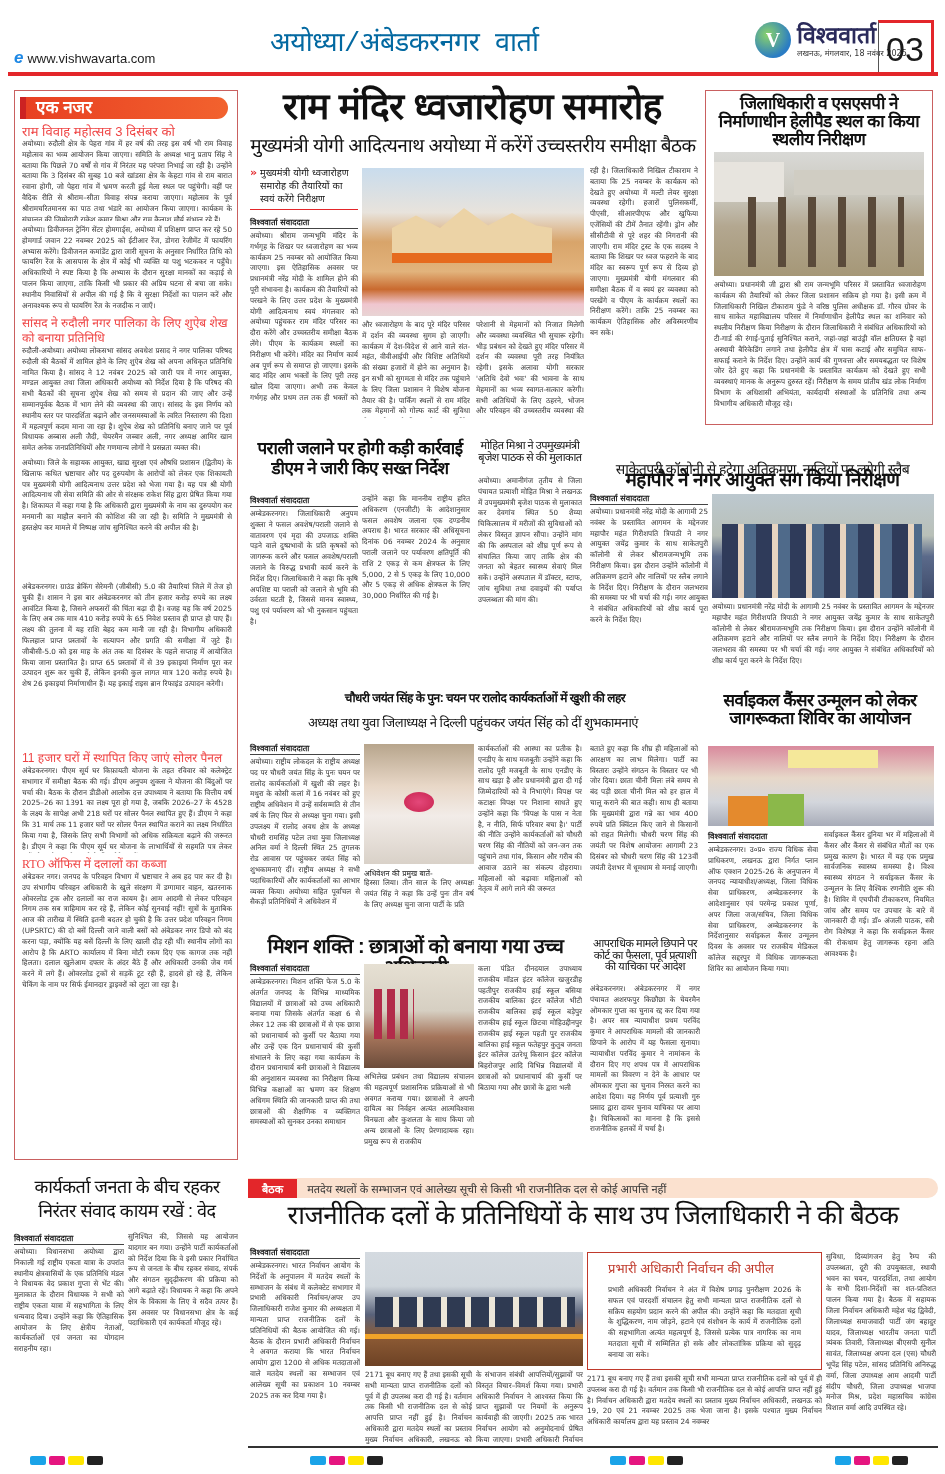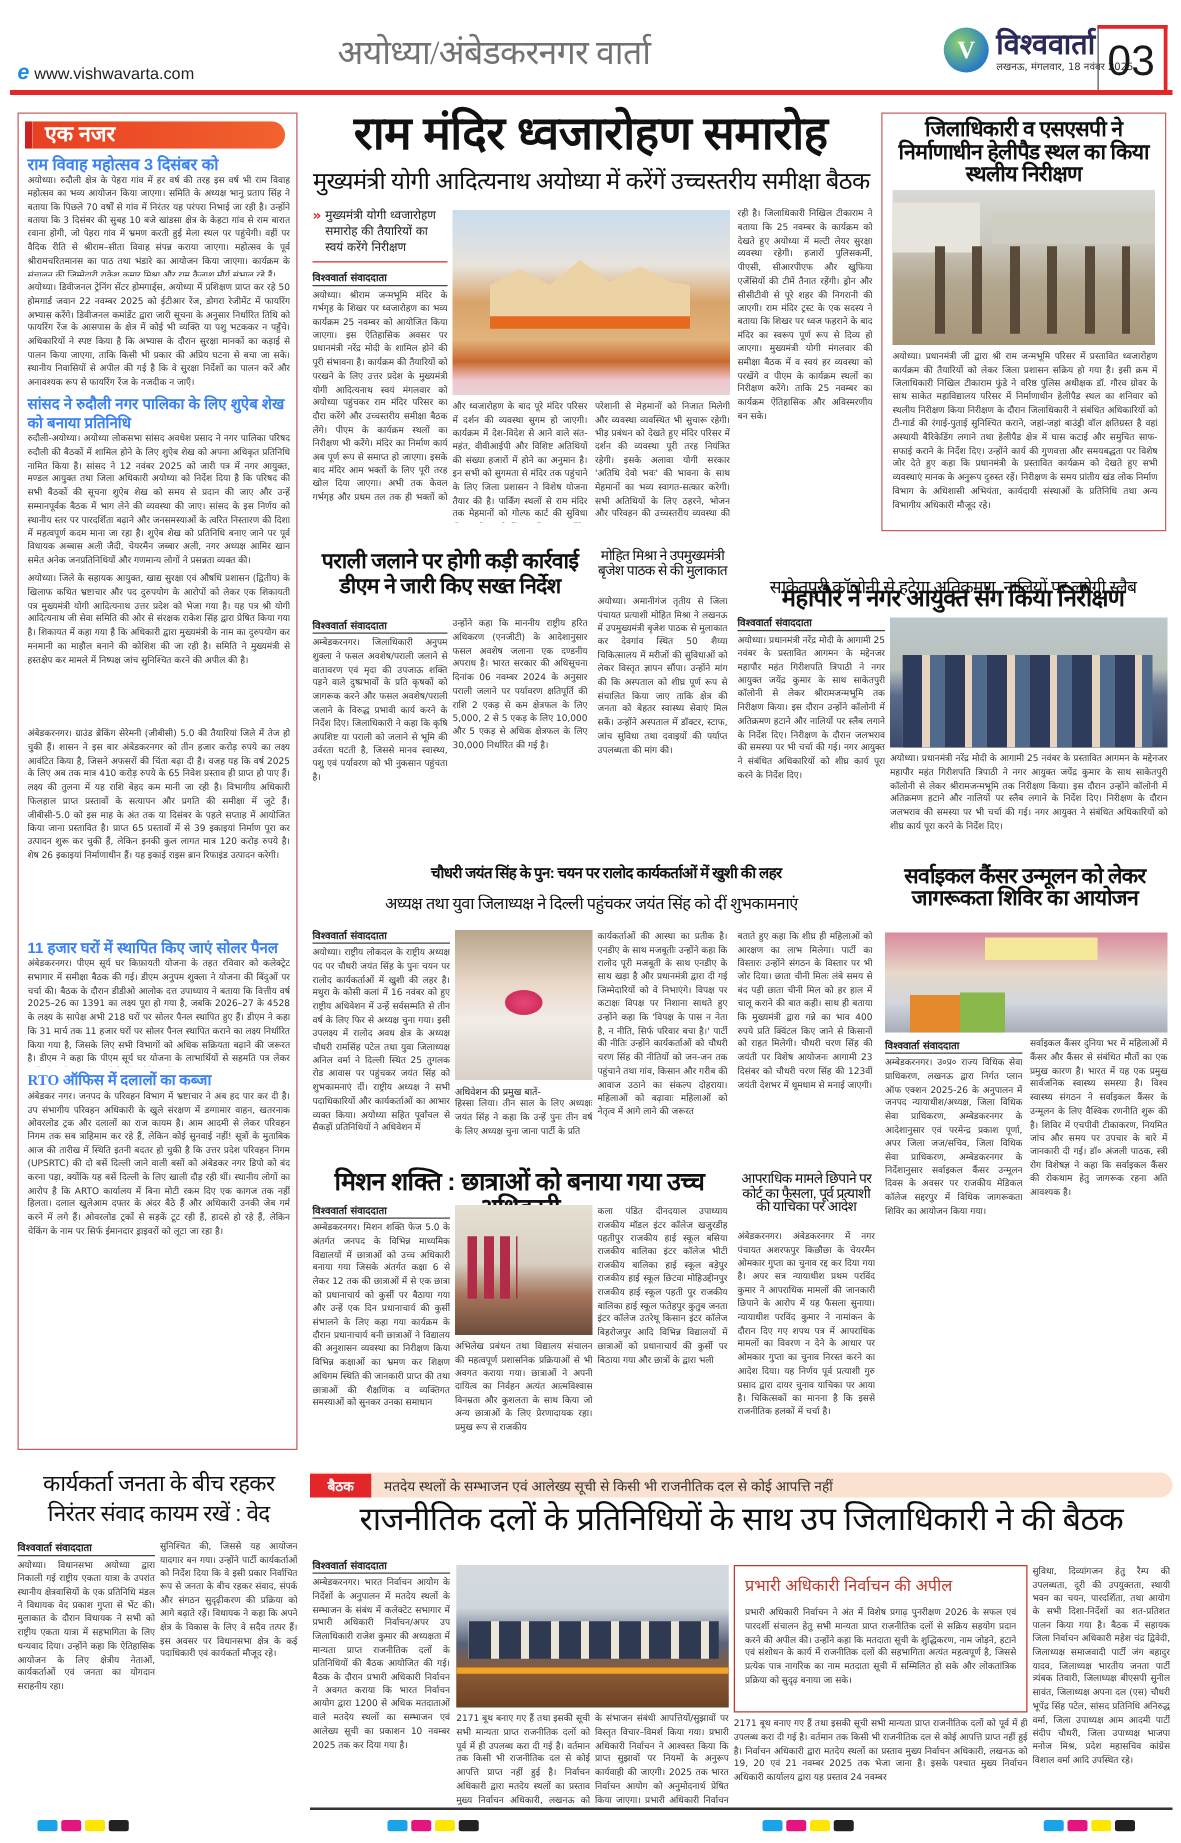--- a/index.html
+++ b/index.html
@@ -1,30 +1,30 @@
 <!DOCTYPE html>
 <html><head>
 <meta charset="utf-8">
 <style>
 *{box-sizing:border-box;margin:0;padding:0}
 body{width:945px;height:1474px;background:#fff;font-family:"DejaVu Sans","Liberation Sans",sans-serif;color:#1a1a1a;position:relative;overflow:hidden}
 .abs{position:absolute}
 .masthead{left:0;top:0;width:945px;height:78px}
 .url{left:14px;top:48px;font-size:13px;font-family:"Liberation Sans",sans-serif;color:#222;display:flex;align-items:center;gap:4px}
 .url .e{color:#1e88e5;font-weight:bold;font-size:17px;font-style:italic}
-.section-title{left:270px;top:22px;font-size:27px;font-family:Liberation Serif, serif;color:#737373;letter-spacing:-0.5px}
+.section-title{left:270px;top:22px;font-size:27px;font-family:Liberation Mono, monospace;color:#0369a1;letter-spacing:-0.5px}
 .logo{left:755px;top:22px;display:flex;align-items:center;gap:6px}
 .logo .ball{width:36px;height:36px;border-radius:50%;background:radial-gradient(circle at 35% 35%,#8bd36a,#2a7cc4 70%);display:flex;align-items:center;justify-content:center;color:#fff;font-weight:bold;font-family:"Liberation Serif",serif;font-size:20px}
 .logo .name{font-size:23px;font-weight:bold;color:#2a2a5a;line-height:24px;font-family:"Liberation Sans",sans-serif}
 .logo .date{font-size:8px;color:#333}
 .pageno{left:878px;top:20px;width:56px;height:56px;border-left:1px solid #555;border-top:3px solid #e3262a;border-right:3px solid #e3262a;font-size:34px;font-family:"Liberation Sans",sans-serif;text-align:center;line-height:52px}
 .redline{left:8px;top:72px;width:930px;height:4px;background:#e3262a}
 .box{border:1.5px solid #c96060}
 .txt{font-size:7.2px;line-height:10.8px;color:#333;text-align:justify;font-family:"DejaVu Sans",sans-serif;overflow:hidden}
-.h-sm{font-size:12px;font-weight:bold;color:#3b82f6;line-height:15px;font-family:"Liberation Sans",sans-serif}
+.h-sm{font-size:12px;font-weight:normal;color:#ef4444;line-height:15px;font-family:"Liberation Sans",sans-serif}
 .h-xl{font-weight:bold;color:#111;font-family:"Liberation Sans",sans-serif;text-align:center;line-height:1.05;letter-spacing:-0.5px}
 .byline{font-size:8px;font-weight:bold;color:#222;border-bottom:1px solid #444;padding-bottom:1px;margin-bottom:2px}
 .photo{overflow:hidden;position:absolute}
 .ek-nazar{left:20px;top:97px;width:208px;height:22px;background:linear-gradient(90deg,#e84022,#f2622e);border-radius:0 12px 12px 0;color:#fff;font-weight:bold;font-size:17px;padding-left:10px;line-height:22px;font-family:"Liberation Sans",sans-serif;border-left:6px solid #c22}
 .tag{background:#e3262a;color:#fff;font-size:11px;font-weight:bold;padding:2px 14px;font-family:"Liberation Sans",sans-serif}
 .ticker{left:248px;top:1178px;width:690px;height:20px;background:#fbe1cf;border-radius:0 10px 10px 0;display:flex;align-items:center;gap:10px}
 .ticker .t{font-size:11px;color:#333;font-family:"Liberation Sans",sans-serif}
 .regmarks{display:flex;gap:3px;align-items:center}
 .regmarks span{width:16px;height:9px;border-radius:2px}
 .note-box{border:1.5px solid #c0392b;background:#fff}
@@ -189,21 +189,21 @@
   <div class="byline">विश्ववार्ता संवाददाता</div>
   <div class="txt" style="height:195px">अम्बेडकरनगर। भारत निर्वाचन आयोग के निर्देशों के अनुपालन में मतदेय स्थलों के सम्भाजन के संबंध में कलेक्टेट सभागार में प्रभारी अधिकारी निर्वाचन/अपर उप जिलाधिकारी राजेश कुमार की अध्यक्षता में मान्यता प्राप्त राजनीतिक दलों के प्रतिनिधियों की बैठक आयोजित की गई। बैठक के दौरान प्रभारी अधिकारी निर्वाचन ने अवगत कराया कि भारत निर्वाचन आयोग द्वारा 1200 से अधिक मतदाताओं वाले मतदेय स्थलों का सम्भाजन एवं आलेख्य सूची का प्रकाशन 10 नवम्बर 2025 तक कर दिया गया है।</div>
 </div>
 <div class="photo" style="left:365px;top:1252px;width:218px;height:114px;background:linear-gradient(180deg,#d4dae0 0%,#cfd6dc 30%,#59627a 55%,#8c5a34 75%,#6d4225 100%);">
   <div style="position:absolute;left:10px;top:45px;width:200px;height:30px;background:repeating-linear-gradient(90deg,#2f3a52 0 18px,#ece6d8 18px 24px)"></div>
   <div style="position:absolute;left:0;top:82px;width:218px;height:5px;background:#f2a428"></div>
 </div>
 <div class="txt abs" style="left:365px;top:1370px;width:107px;height:74px">2171 बूथ बनाए गए हैं तथा इसकी सूची सभी मान्यता प्राप्त राजनीतिक दलों को पूर्व में ही उपलब्ध करा दी गई है। वर्तमान तक किसी भी राजनीतिक दल से कोई आपत्ति प्राप्त नहीं हुई है। निर्वाचन अधिकारी द्वारा मतदेय स्थलों का प्रस्ताव मुख्य निर्वाचन अधिकारी, लखनऊ को 19, 20 एवं 21 नवम्बर 2025 तक भेजा जाना है। इसके पश्चात मुख्य निर्वाचन अधिकारी कार्यालय द्वारा यह प्रस्ताव 24 नवम्बर</div>
 <div class="txt abs" style="left:476px;top:1370px;width:107px;height:74px">के संभाजन संबंधी आपत्तियों/सुझावों पर विस्तृत विचार–विमर्श किया गया। प्रभारी अधिकारी निर्वाचन ने आश्वस्त किया कि प्राप्त सुझावों पर नियमों के अनुरूप कार्यवाही की जाएगी। 2025 तक भारत निर्वाचन आयोग को अनुमोदनार्थ प्रेषित किया जाएगा। प्रभारी अधिकारी निर्वाचन ने स्पष्ट किया कि माननीय निर्वाचन आयोग के निर्देशानुसार मतदेय स्थलों के निर्धारण में भौतिक सत्यापन, मतदाताओं की</div>
 
-<div class="abs note-box" style="left:587px;top:1252px;width:235px;height:118px;padding:6px 8px">
+<div class="abs note-box" style="left:587px;top:1252px;width:235px;height:118px;padding:6px 20px">
   <div style="font-size:13px;color:#c0392b;font-family:'Liberation Sans',sans-serif;margin-bottom:8px">प्रभारी अधिकारी निर्वाचन की अपील</div>
   <div class="txt" style="height:80px">प्रभारी अधिकारी निर्वाचन ने अंत में विशेष प्रगाढ़ पुनरीक्षण 2026 के सफल एवं पारदर्शी संचालन हेतु सभी मान्यता प्राप्त राजनीतिक दलों से सक्रिय सहयोग प्रदान करने की अपील की। उन्होंने कहा कि मतदाता सूची के शुद्धिकरण, नाम जोड़ने, हटाने एवं संशोधन के कार्य में राजनीतिक दलों की सहभागिता अत्यंत महत्वपूर्ण है, जिससे प्रत्येक पात्र नागरिक का नाम मतदाता सूची में सम्मिलित हो सके और लोकतांत्रिक प्रक्रिया को सुदृढ़ बनाया जा सके।</div>
 </div>
 <div class="txt abs" style="left:587px;top:1374px;width:235px;height:70px">2171 बूथ बनाए गए हैं तथा इसकी सूची सभी मान्यता प्राप्त राजनीतिक दलों को पूर्व में ही उपलब्ध करा दी गई है। वर्तमान तक किसी भी राजनीतिक दल से कोई आपत्ति प्राप्त नहीं हुई है। निर्वाचन अधिकारी द्वारा मतदेय स्थलों का प्रस्ताव मुख्य निर्वाचन अधिकारी, लखनऊ को 19, 20 एवं 21 नवम्बर 2025 तक भेजा जाना है। इसके पश्चात मुख्य निर्वाचन अधिकारी कार्यालय द्वारा यह प्रस्ताव 24 नवम्बर</div>
 <div class="txt abs" style="left:826px;top:1252px;width:110px;height:192px">सुविधा, दिव्यांगजन हेतु रैम्प की उपलब्धता, दूरी की उपयुक्तता, स्थायी भवन का चयन, पारदर्शिता, तथा आयोग के सभी दिशा-निर्देशों का शत-प्रतिशत पालन किया गया है। बैठक में सहायक जिला निर्वाचन अधिकारी महेश चंद्र द्विवेदी, जिलाध्यक्ष समाजवादी पार्टी जंग बहादुर यादव, जिलाध्यक्ष भारतीय जनता पार्टी त्र्यंबक तिवारी, जिलाध्यक्ष बीएसपी सुनील सावंत, जिलाध्यक्ष अपना दल (एस) चौधरी भूपेंद्र सिंह पटेल, सांसद प्रतिनिधि अनिरुद्ध वर्मा, जिला उपाध्यक्ष आम आदमी पार्टी संदीप चौधरी, जिला उपाध्यक्ष भाजपा मनोज मिश्र, प्रदेश महासचिव कांग्रेस विशाल वर्मा आदि उपस्थित रहे।</div>
 
 <div class="abs" style="left:248px;top:1446px;width:690px;height:1.5px;background:#333"></div>
 <div class="abs regmarks" style="left:30px;top:1456px">
   <span style="background:#1aa3e8"></span>
     <span style="background:#e5157f"></span>

